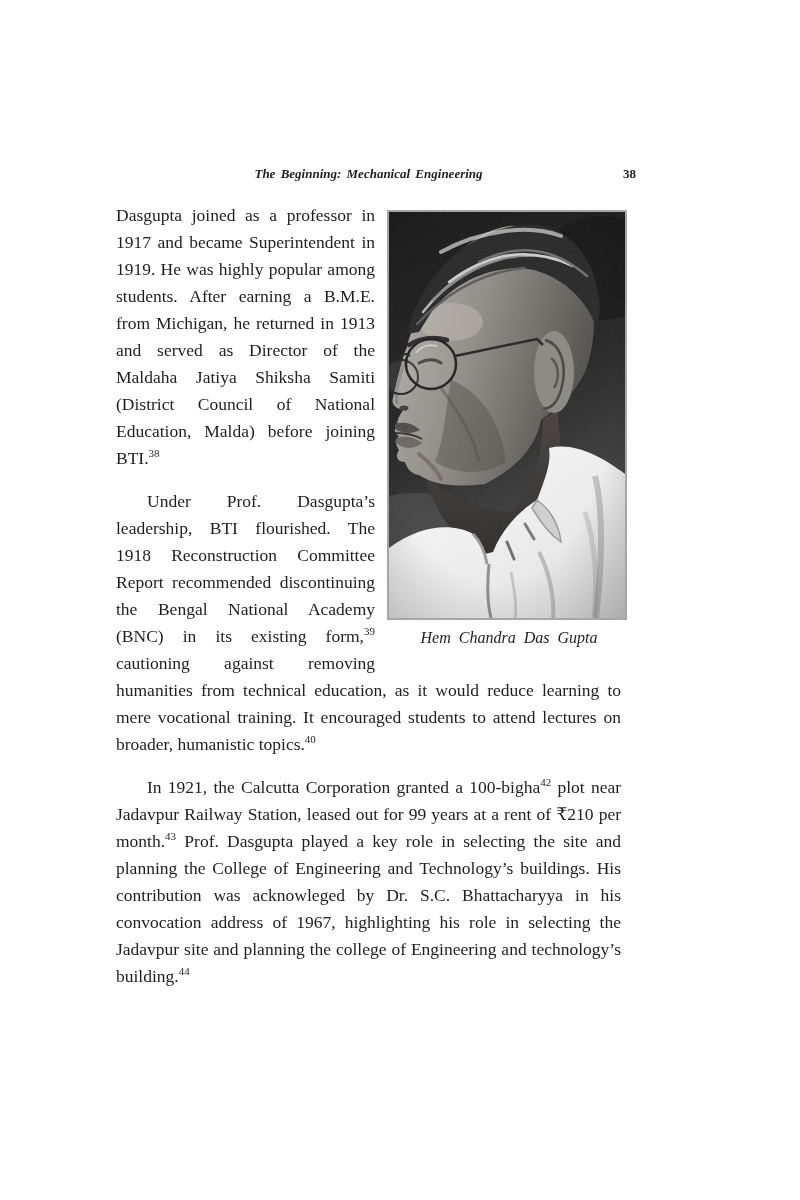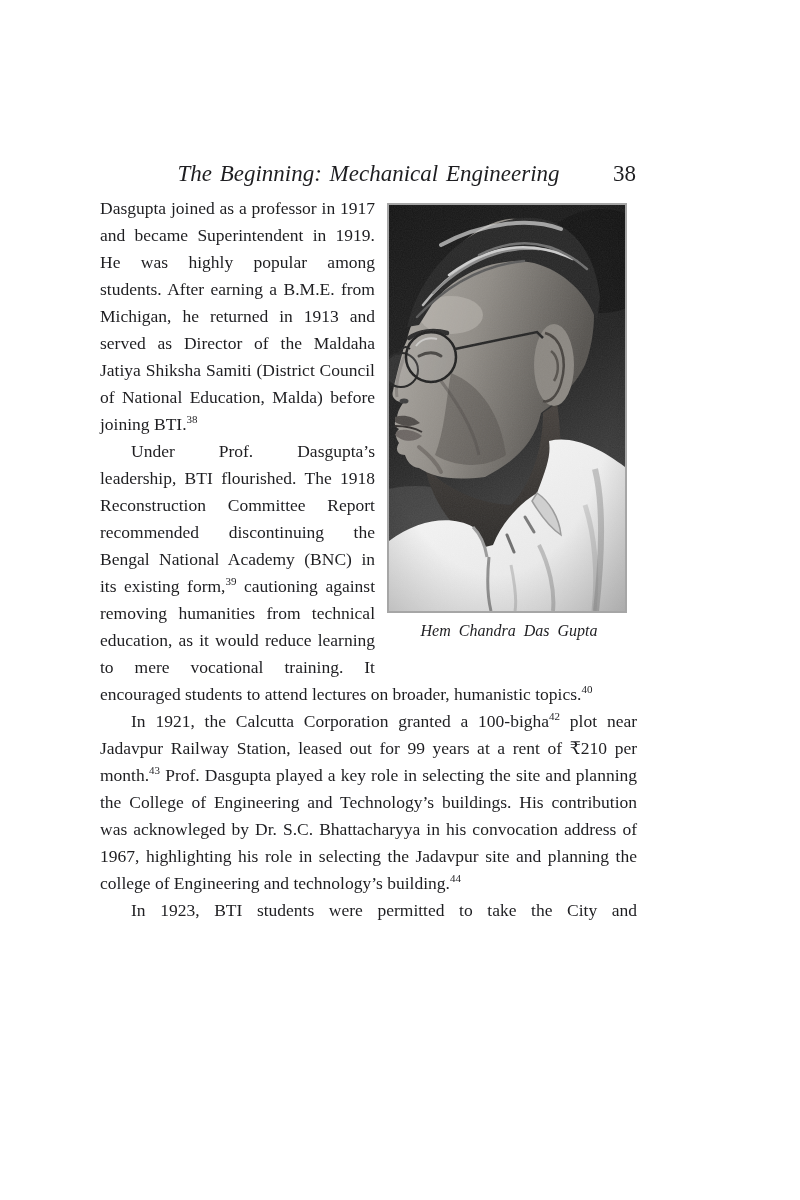--- a/index.html
+++ b/index.html
@@ -16,24 +16,25 @@
     overflow: hidden;
   }
   .content {
     position: absolute;
     left: 100px; top: 162px;
     width: 537px;
   }
   .running-head {
     position: relative;
     font-style: italic;
-    font-size: 23px;
+    font-size: 13px;
     line-height: 24px;
     text-align: center;
     word-spacing: 2px;
+    font-weight: bold;
   }
   .running-head .pagenum {
     position: absolute;
     right: 1px; top: 0;
     font-style: normal;
   }
   article {
     margin-top: 9px;
     font-size: 17.5px;
     line-height: 27px;
@@ -52,21 +53,21 @@
     line-height: 0;
   }
   figcaption {
     margin-top: 7px;
     font-style: italic;
     font-size: 16px;
     line-height: 22px;
     text-align: center;
     word-spacing: 4px;
   }
-  p.para { margin: 0; padding: 0; }
+  p.para { margin: 16px; padding: 0; }
   p.para.indent { text-indent: 31px; }
   p.para:last-child { text-align-last: justify; }
   sup.fnref {
     font-size: 11px;
     line-height: 0;
     vertical-align: 7px;
     letter-spacing: 0;
   }
 </style>
 </head>
@@ -171,18 +172,17 @@
             <rect width="236" height="406" filter="url(#grainF)" opacity="0.2"></rect>
           </svg>
         </div>
         <figcaption>Hem Chandra Das Gupta</figcaption>
       </figure>
 
       <div>
           <p class="para">Dasgupta joined as a professor in 1917 and became Superintendent in 1919. He was highly popular among students. After earning a B.M.E. from Michigan, he returned in 1913 and served as Director of the Maldaha Jatiya Shiksha Samiti (District Council of National Education, Malda) before joining BTI.<sup class="fnref">38</sup></p>
           <p class="para indent">Under Prof. Dasgupta’s leadership, BTI flourished. The 1918 Reconstruction Committee Report recommended discontinuing the Bengal National Academy (BNC) in its existing form,<sup class="fnref">39</sup> cautioning against removing humanities from technical education, as it would reduce learning to mere vocational training. It encouraged students to attend lectures on broader, humanistic topics.<sup class="fnref">40</sup></p>
           <p class="para indent">In 1921, the Calcutta Corporation granted a 100-bigha<sup class="fnref">42</sup> plot near Jadavpur Railway Station, leased out for 99 years at a rent of ₹210 per month.<sup class="fnref">43</sup> Prof. Dasgupta played a key role in selecting the site and planning the College of Engineering and Technology’s buildings. His contribution was acknowleged by Dr. S.C. Bhattacharyya in his convocation address of 1967, highlighting his role in selecting the Jadavpur site and planning the college of Engineering and technology’s building.<sup class="fnref">44</sup></p>
-          <p class="para indent">In 1923, BTI students were permitted to take the City and</p>
         </div>
 
     </article>
   </div>
 </div>
 
 </body></html>

